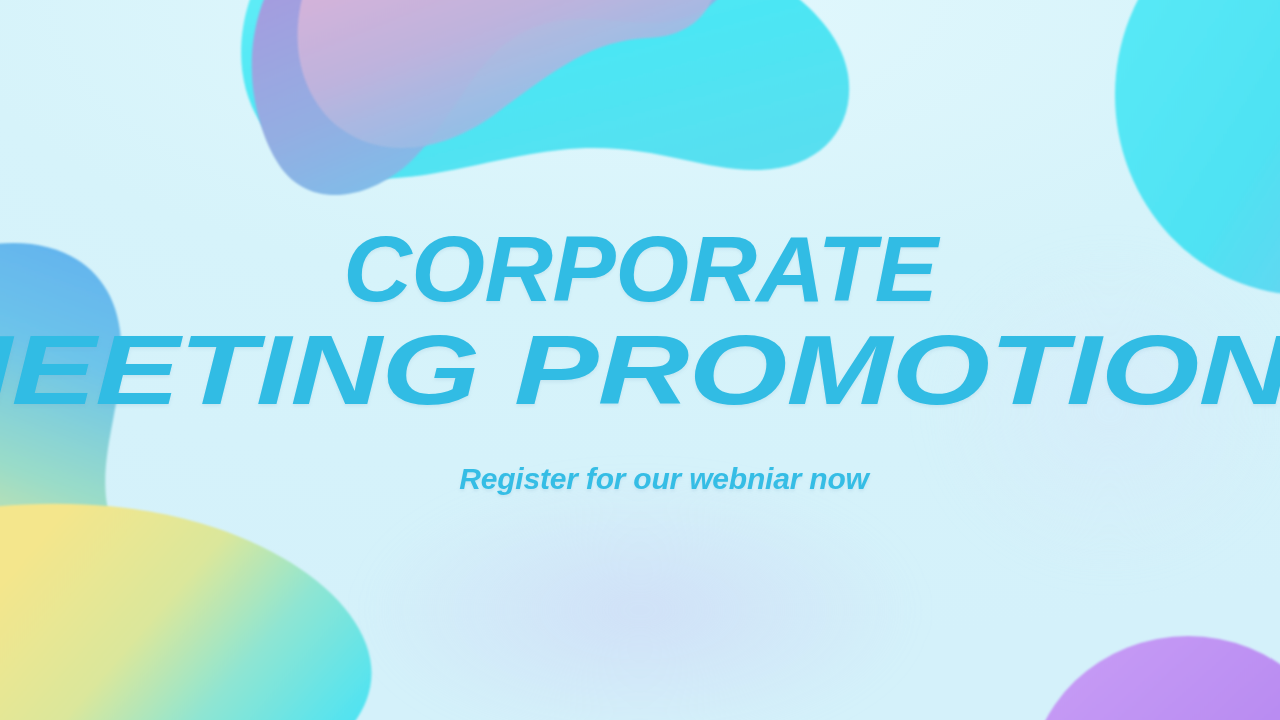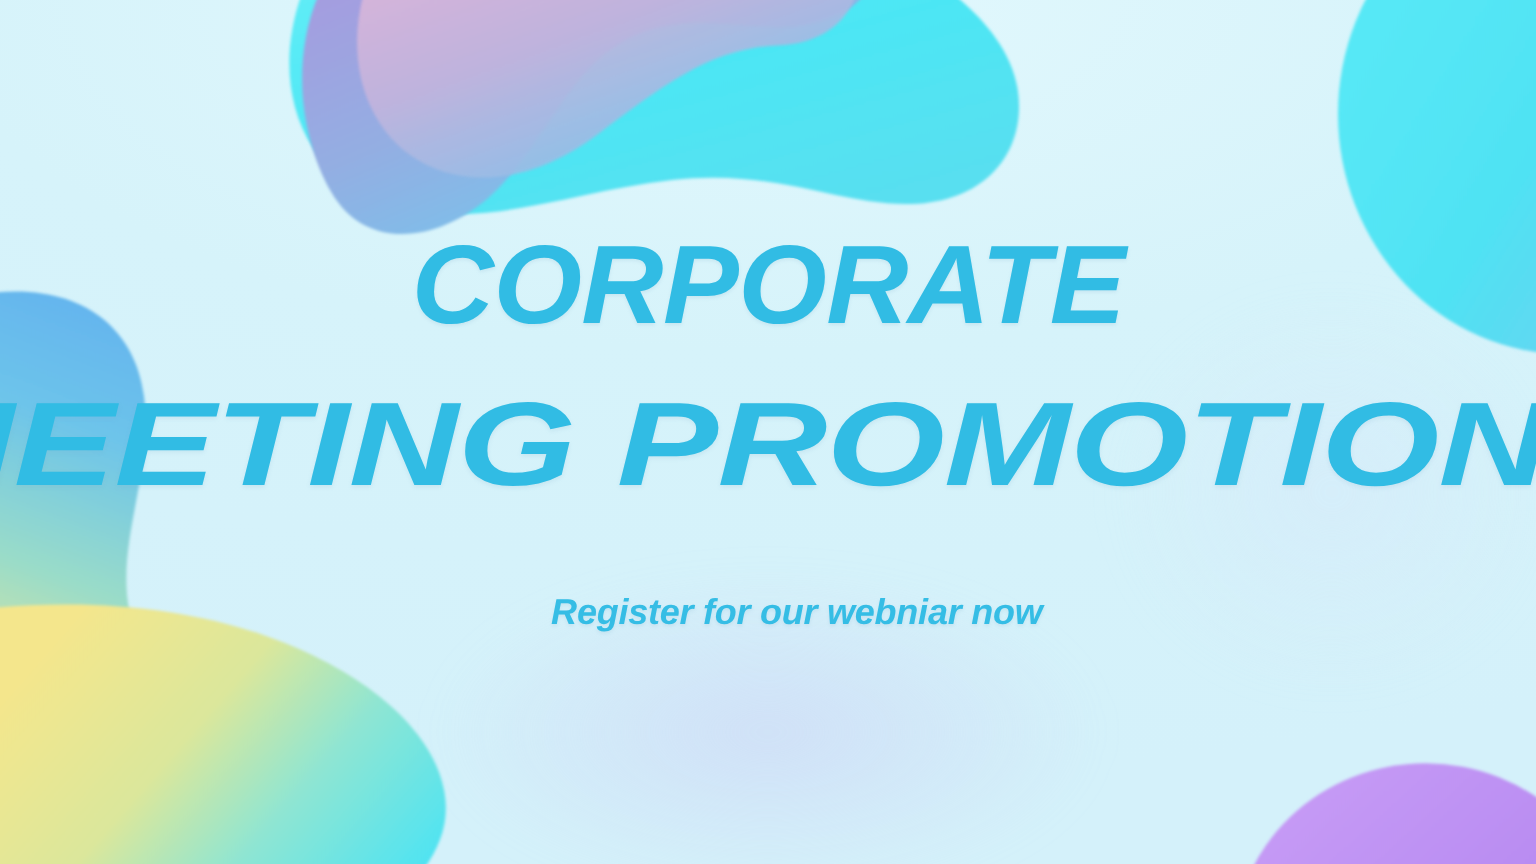--- a/index.html
+++ b/index.html
@@ -56,21 +56,20 @@
   }
 
   
   .content {
     position: absolute;
     inset: 0;
     display: flex;
     flex-direction: column;
     align-items: center;
     justify-content: center;
-    gap: 32px;
   }
 
   .title-line {
     color: #31bce4;
     font-weight: 700;
     font-style: italic;
     letter-spacing: -0.5px;
     line-height: 0.98;
     white-space: nowrap;
     text-align: center;

